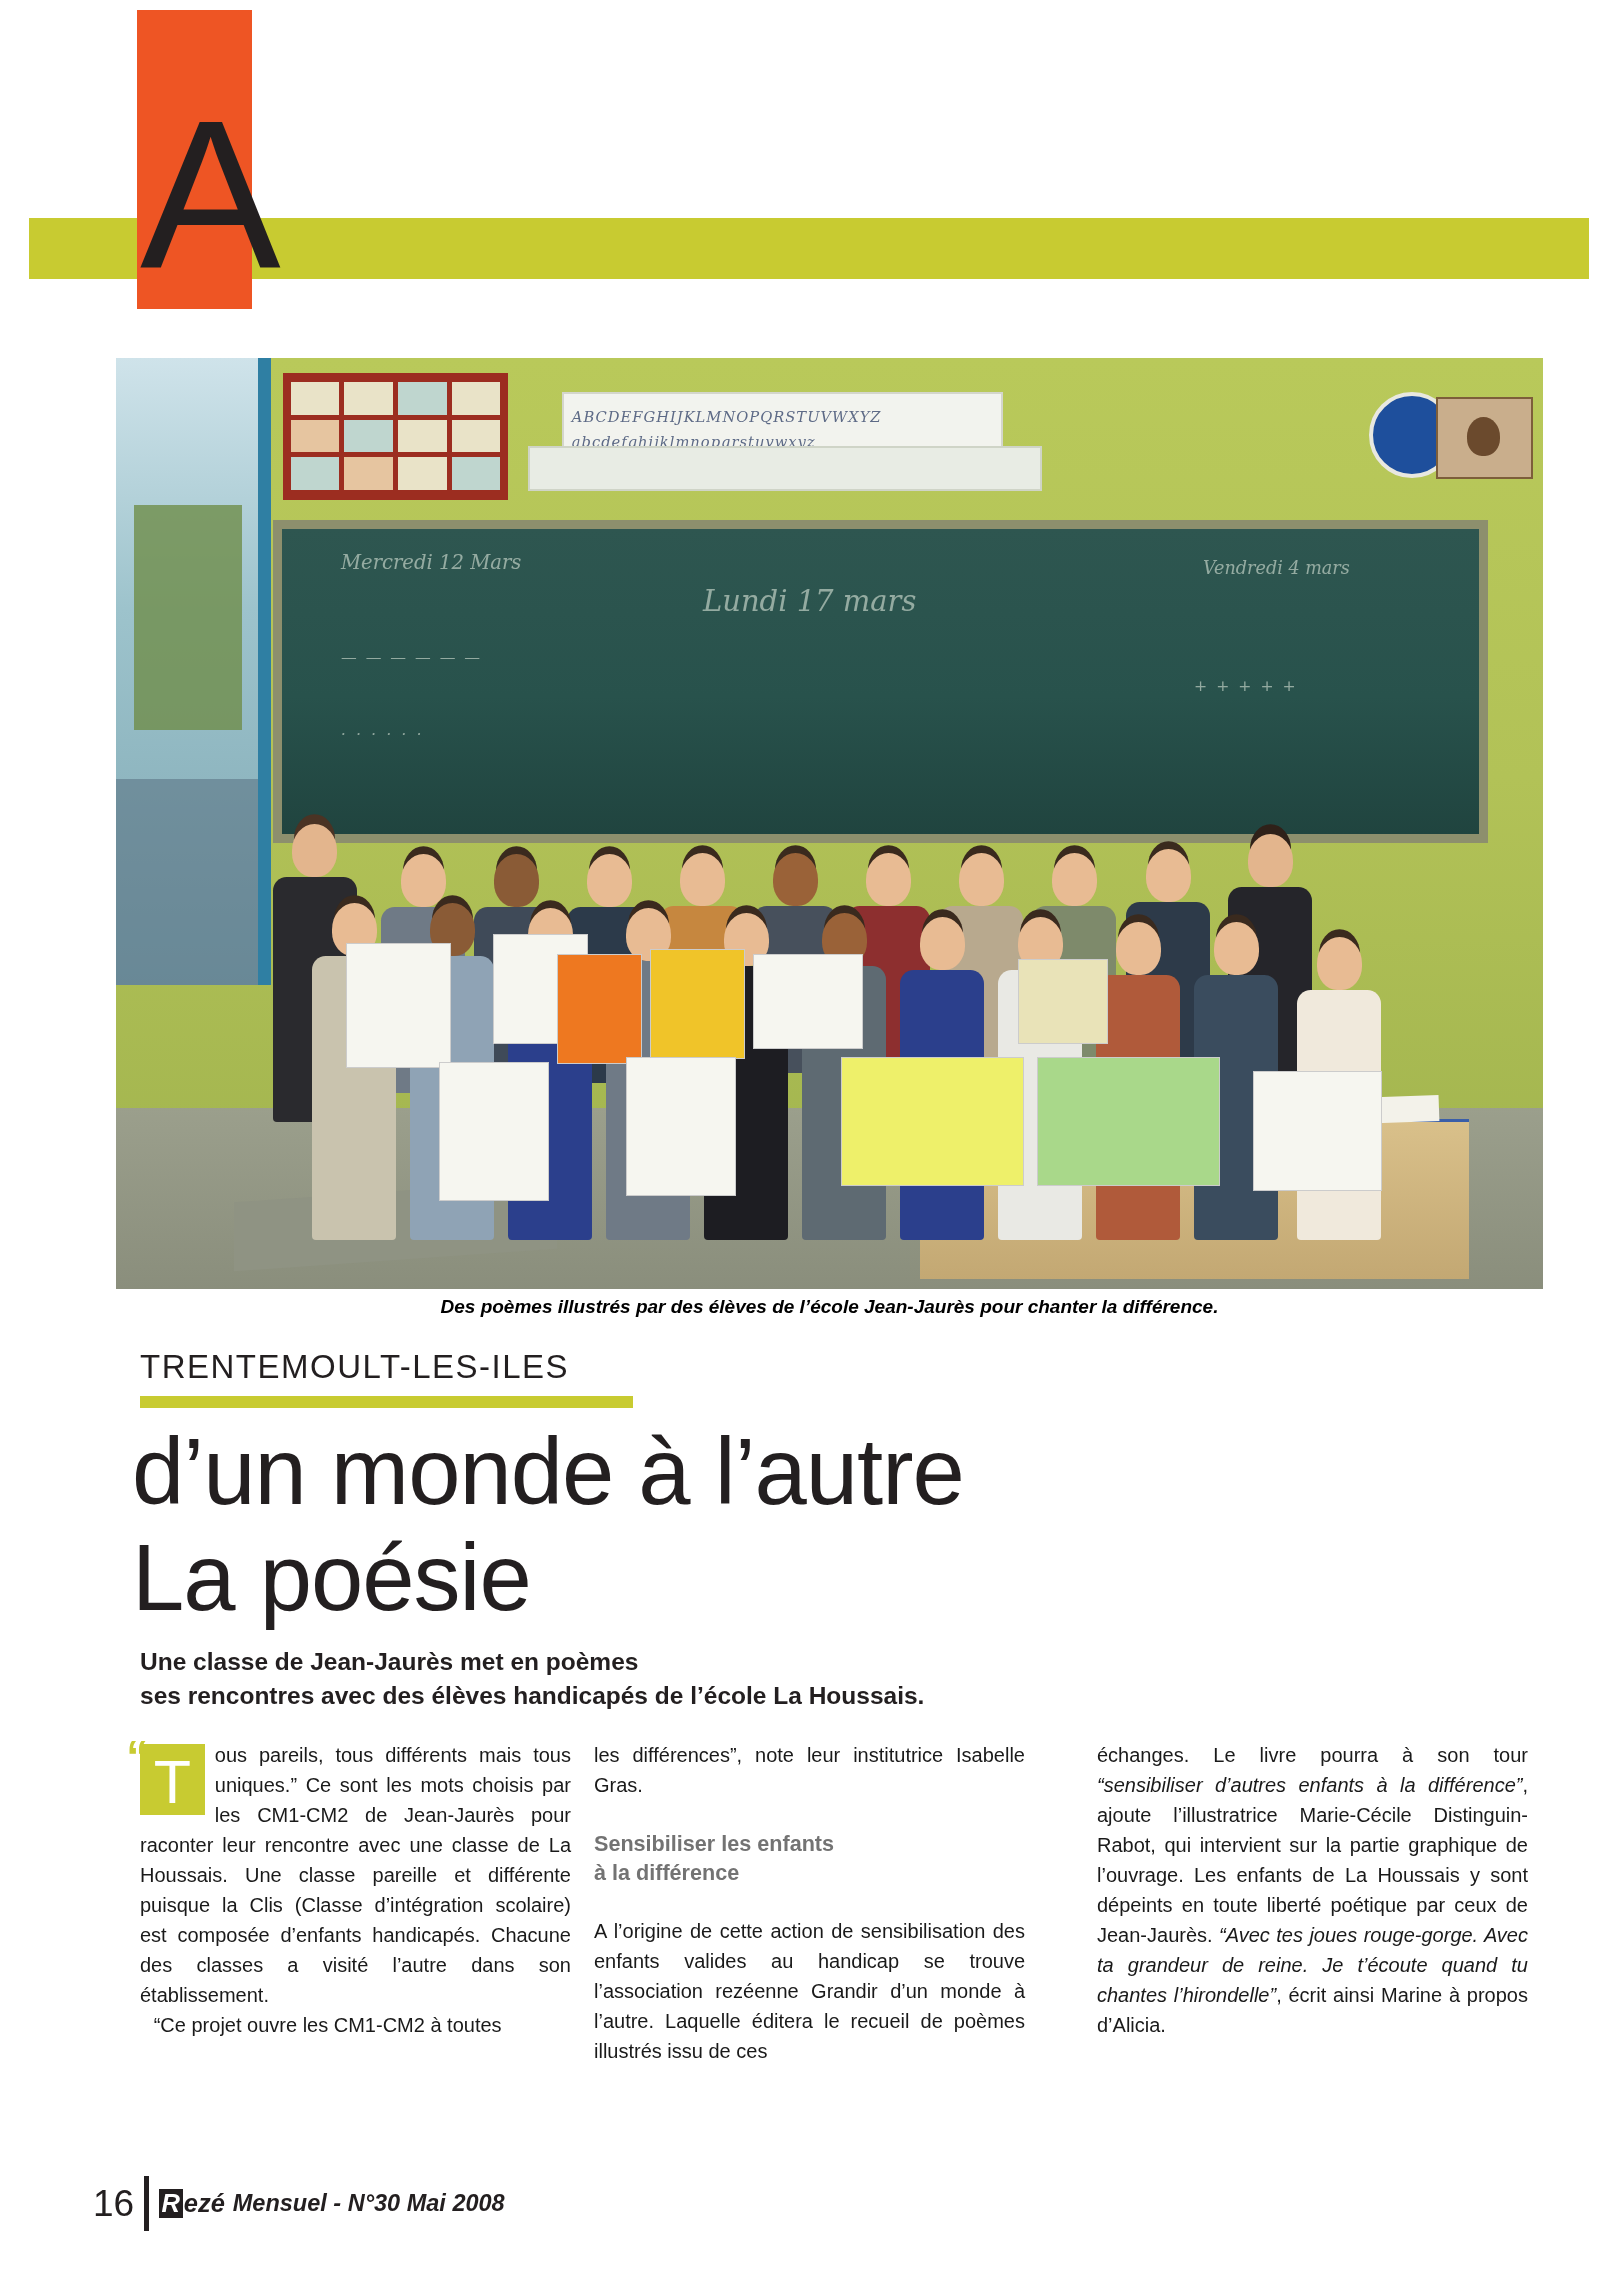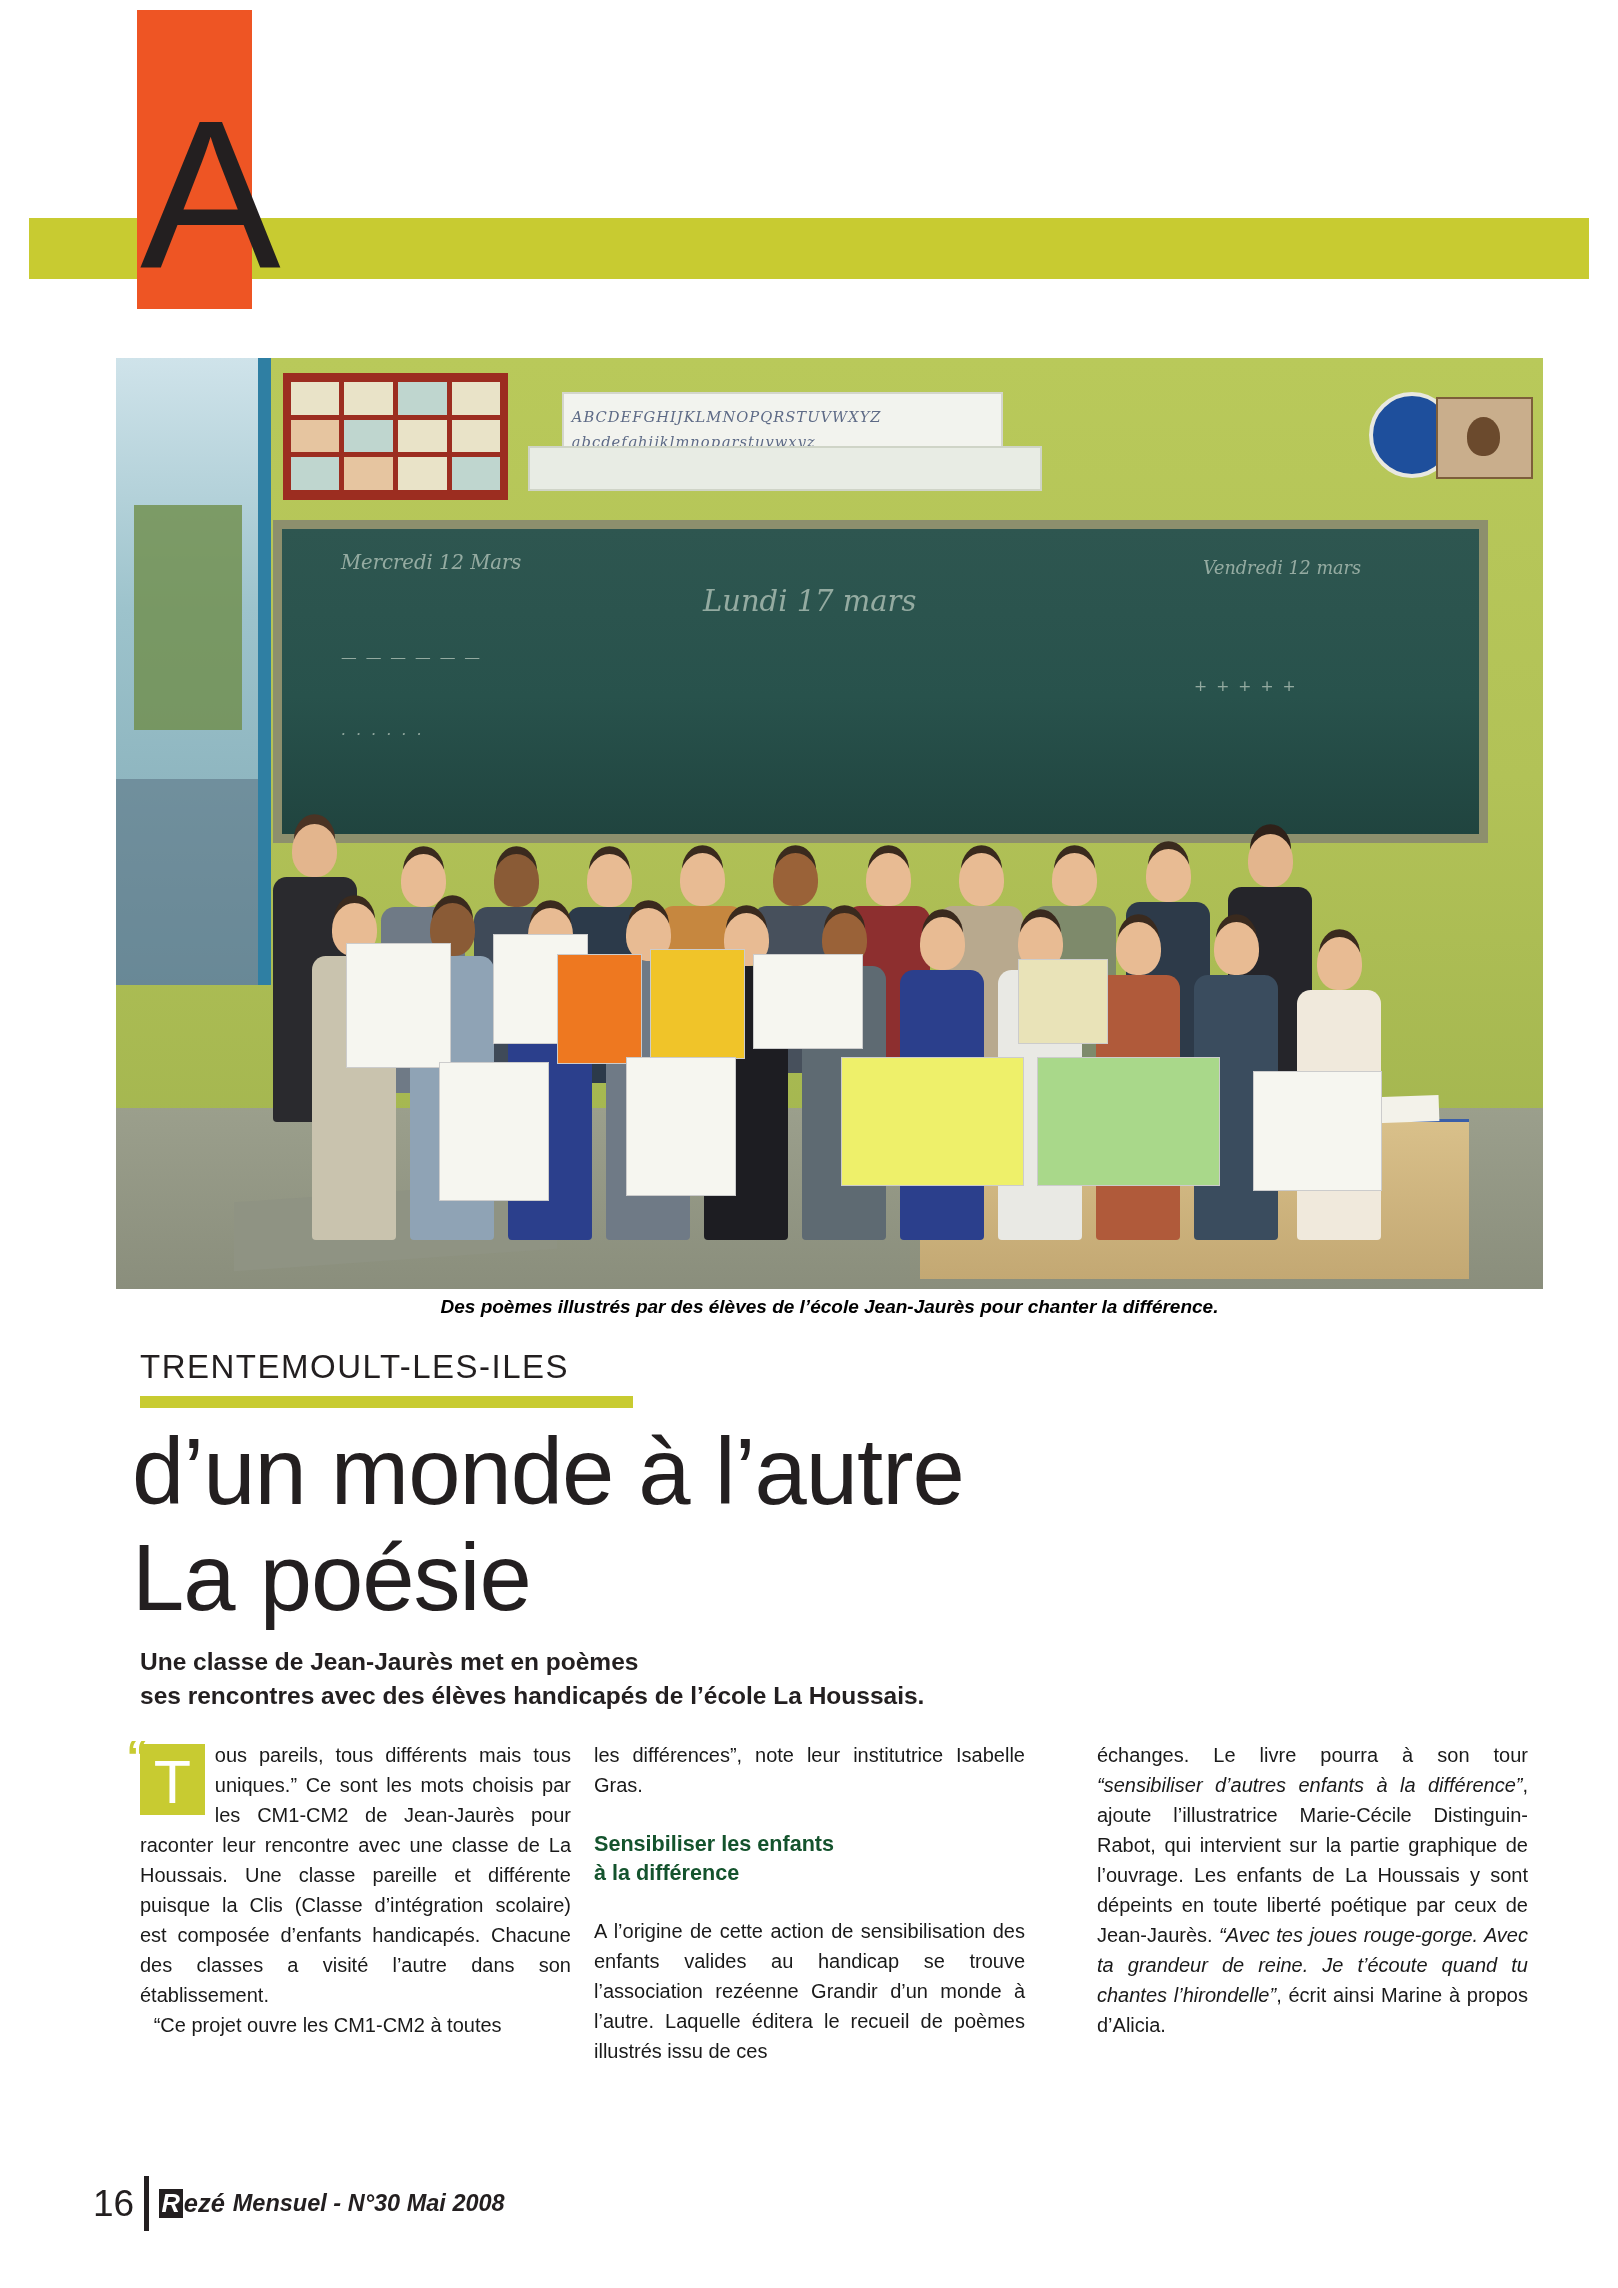--- a/index.html
+++ b/index.html
@@ -274,21 +274,21 @@
     background: #c8cb31;
     color: #ffffff;
     font-size: 61px;
     line-height: 76px;
     text-align: center;
     margin: 3.9px 9.8px 0 0;
     font-weight: 400;
   }
   .indent { text-indent: 13.7px; }
   .subhead {
-    color: #14532d;
+    color: #737373;
     font-weight: 700;
     font-size: 21.6px;
     line-height: 29px;
     margin: 0 0 29px 0;
   }
   .ital { font-style: italic; }
   .footer {
     position: absolute;
     left: 93px;
     top: 2174px;
@@ -363,21 +363,21 @@
     </div>
 
     <div class="alpha-chart">ABCDEFGHIJKLMNOPQRSTUVWXYZ abcdefghijklmnopqrstuvwxyz</div>
     <div class="shelf-strip"></div>
     <div class="clock"></div>
     <div class="portrait"></div>
 
     <div class="board">
       <span class="chalk c1">Mercredi 12 Mars</span>
       <span class="chalk c2">Lundi 17 mars</span>
-      <span class="chalk c3">Vendredi 12 mars</span>
+      <span class="chalk c3">Vendredi 4 mars</span>
       <span class="chalk c4">— — — — — —</span>
       <span class="chalk c5">+ + + + +</span>
       <span class="chalk c6">· · · · · ·</span>
     </div>
 
     <div class="floor"></div>
     <div class="desk-left"></div>
     <div class="desk-front"></div>
 
     <div class="group">

